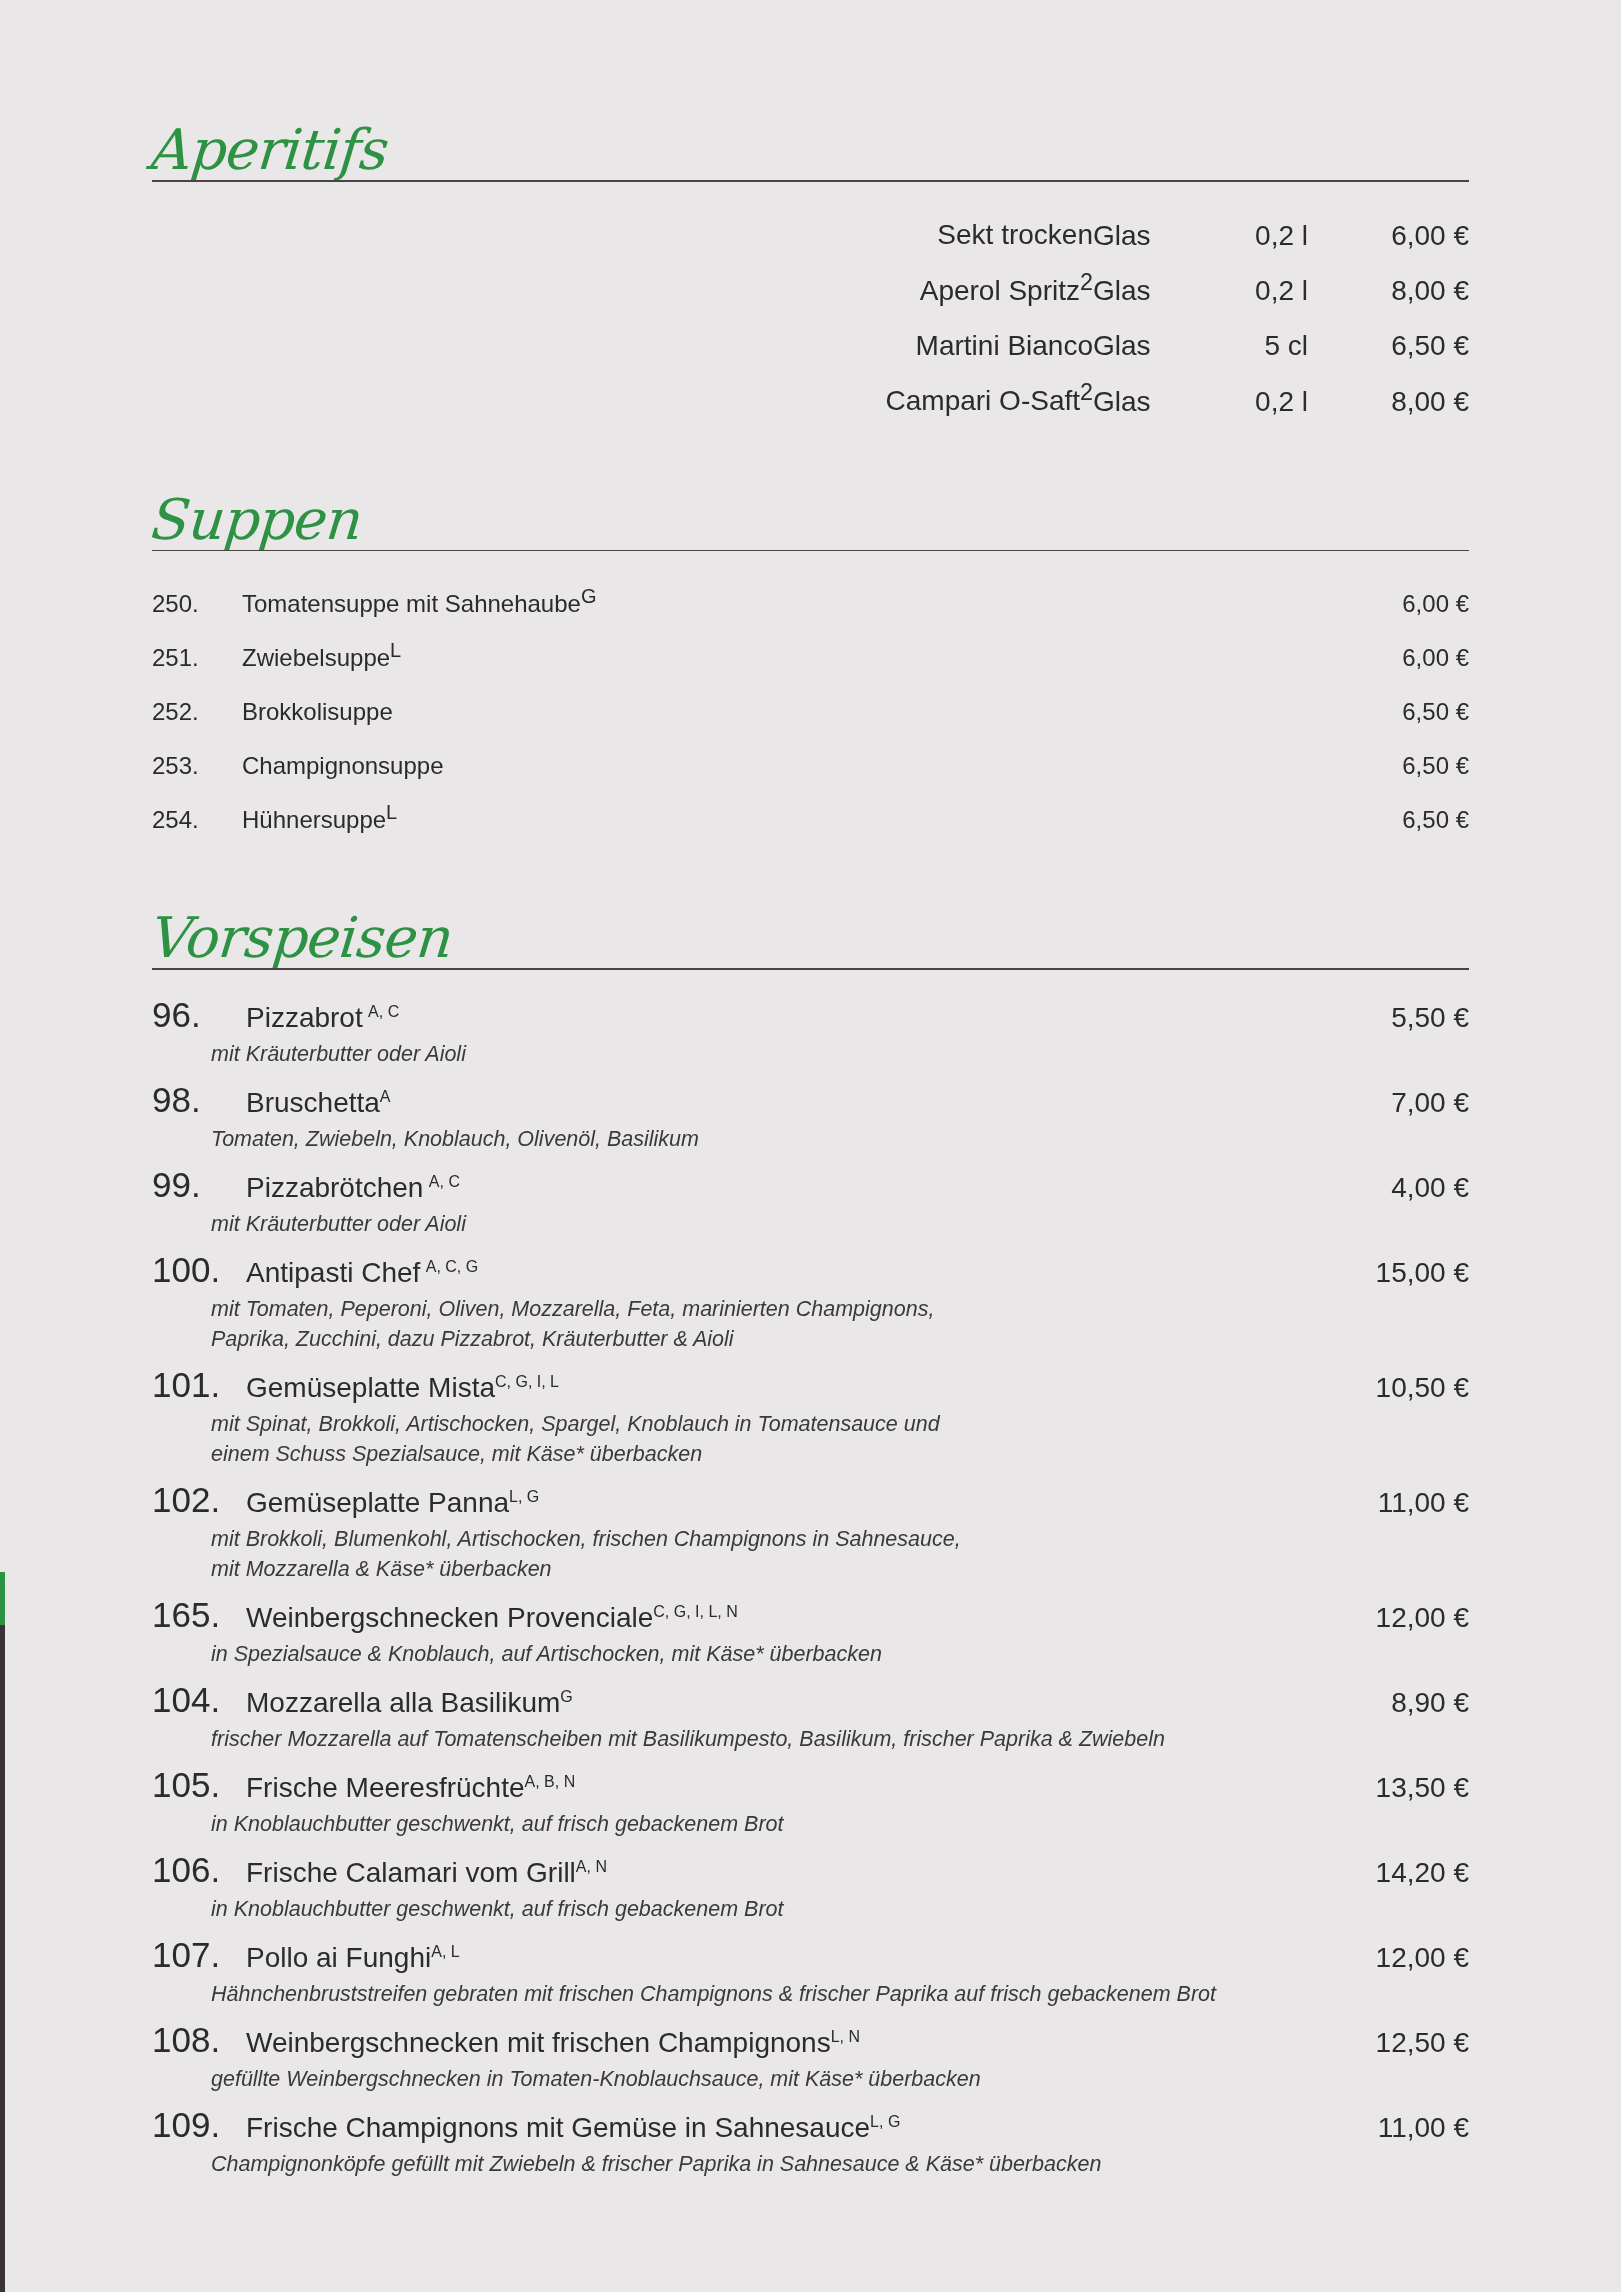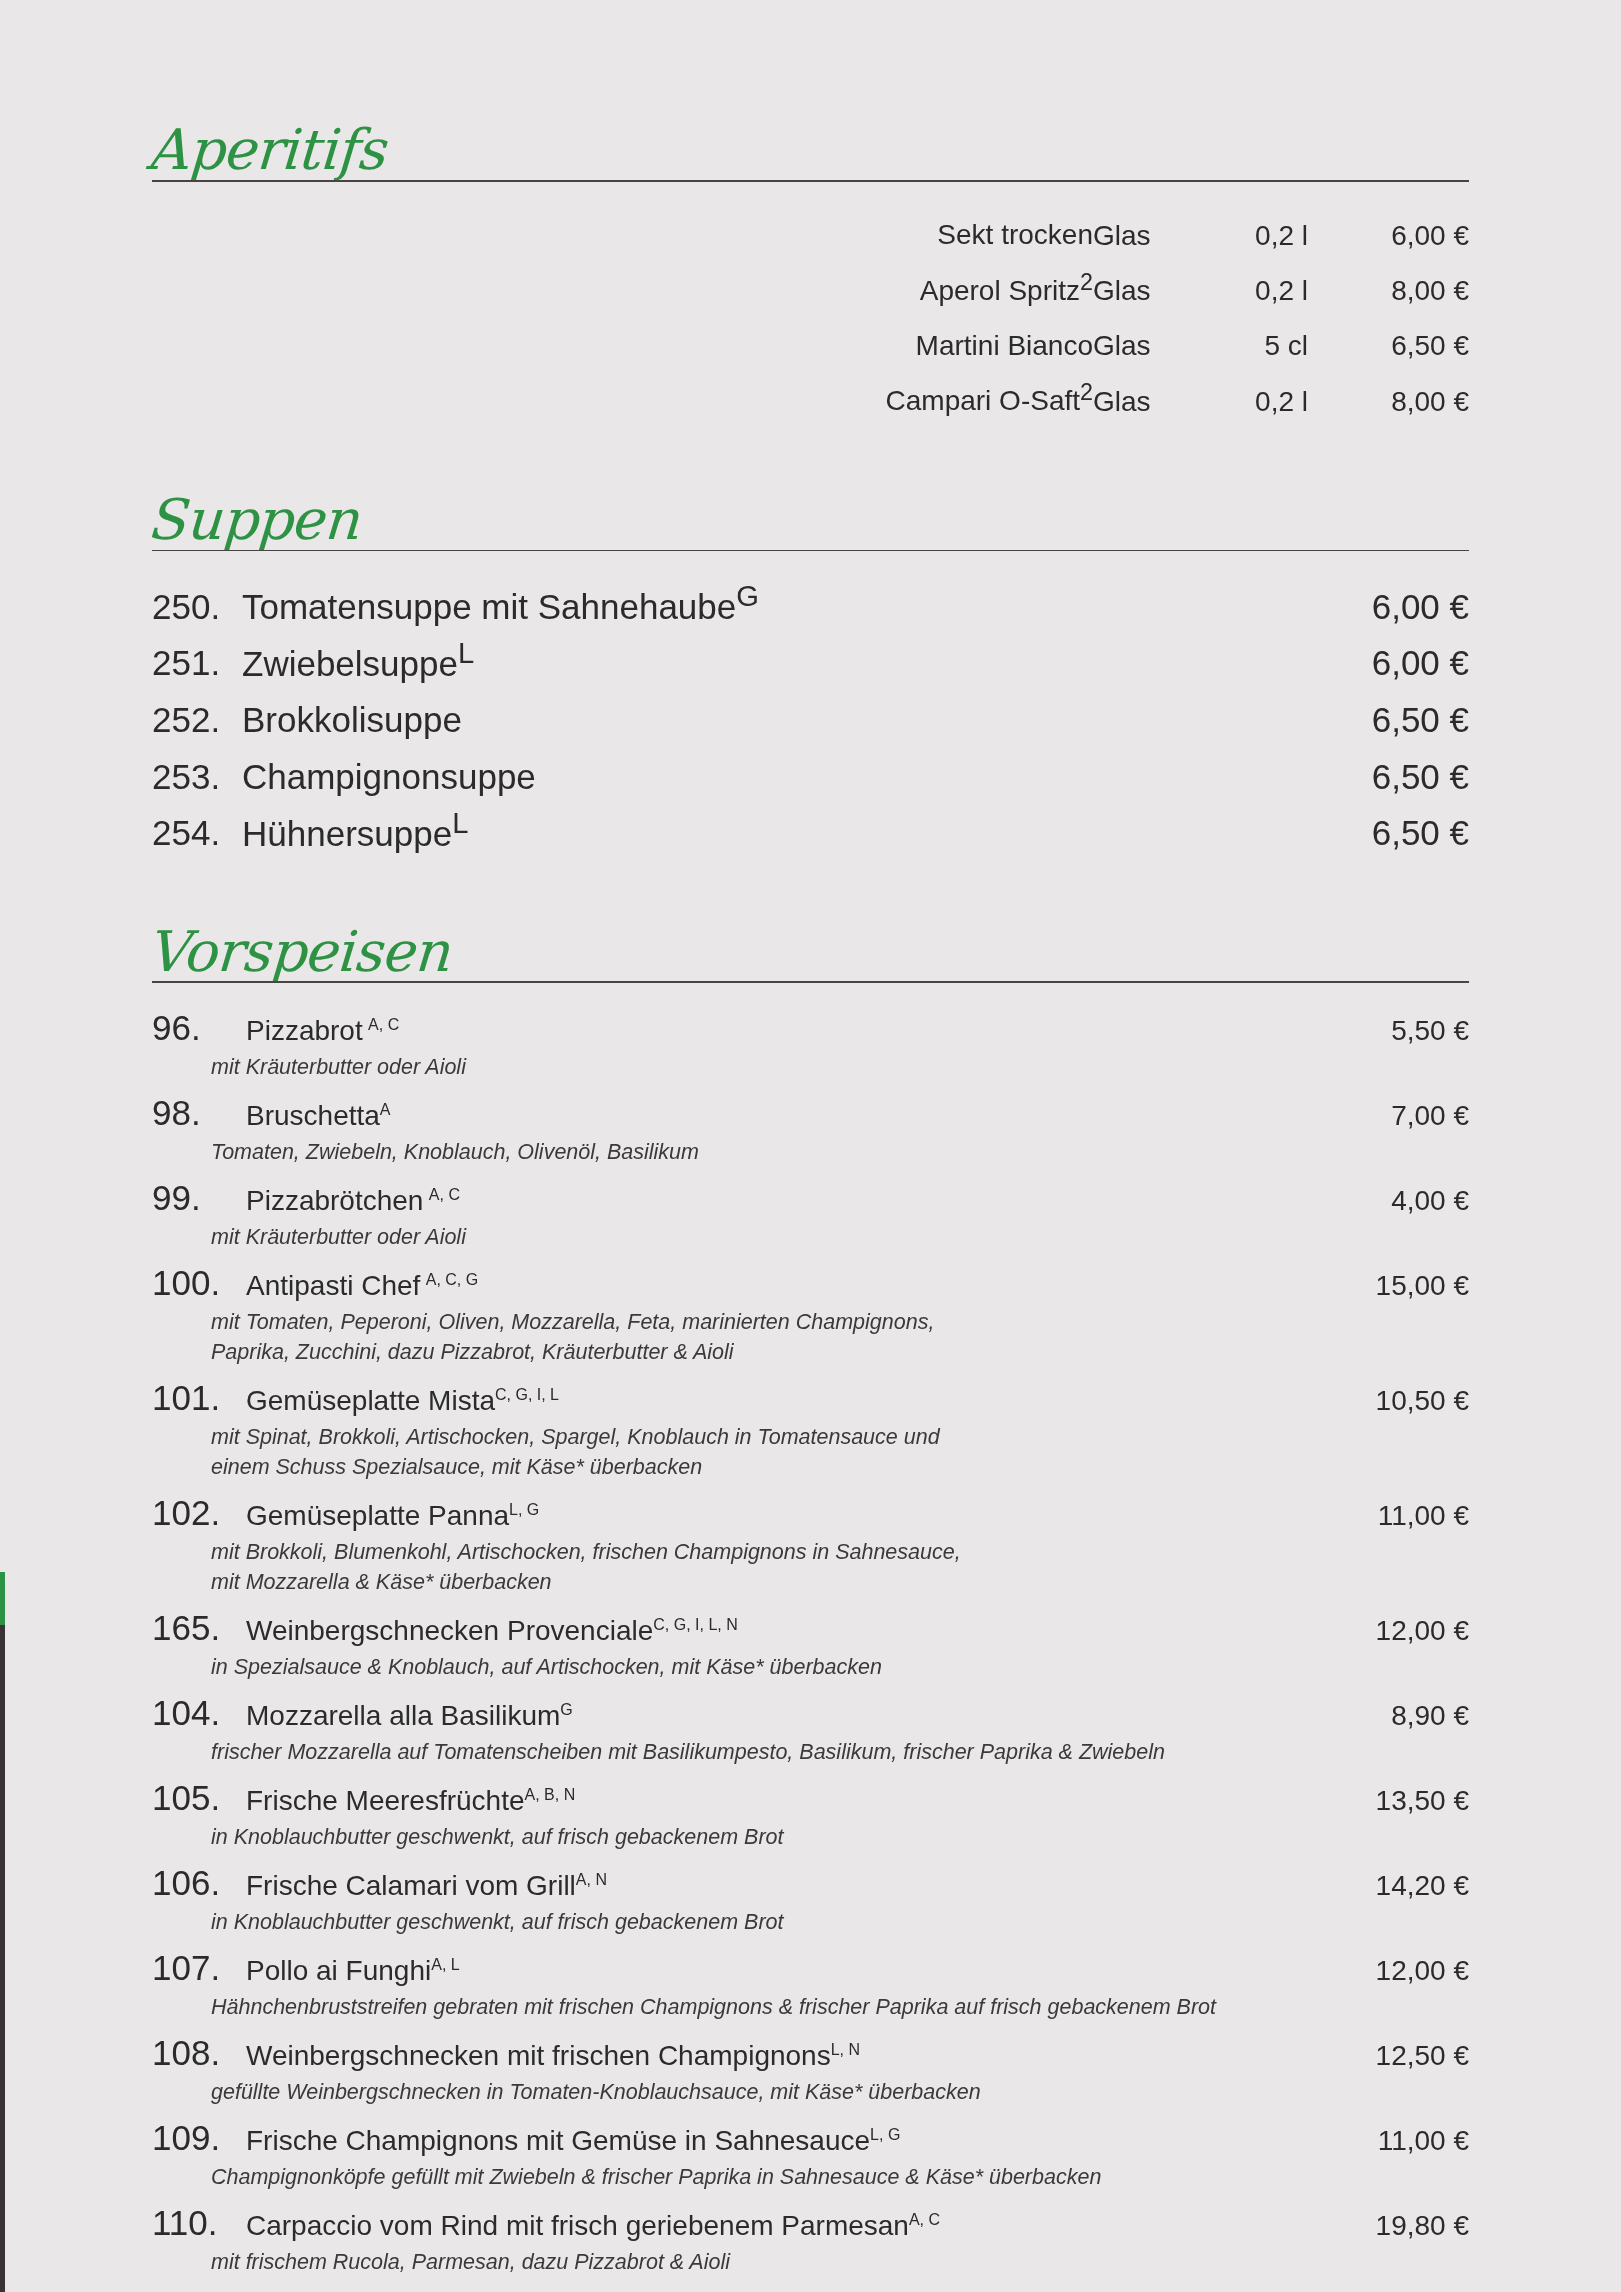--- a/index.html
+++ b/index.html
@@ -97,21 +97,21 @@
   .row .vol {
     flex: 0 0 99px;
     text-align: right;
     padding-right: 9px;
   }
   .row .price {
     flex: 0 0 152px;
     text-align: right;
   }
   .drinks .row .name { padding-left: 0; text-align: right; }
-  .soups .row { font-size: 35px; }
+  .soups .row { font-size: 24px; }
   .soups .row .name { padding-left: 0; }
 
   
   .dishes { margin-top: 16px; }
   .dish {
     position: relative;
     margin-bottom: 9px;
   }
   .dish-line {
     display: flex;
@@ -351,26 +351,18 @@
             <div class="dish-desc">gefüllte Weinbergschnecken in Tomaten-Knoblauchsauce, mit Käse* überbacken</div>
           </div>
           <div class="dish">
             <div class="dish-line">
               <div class="dish-num">109.</div>
               <div class="dish-title"><span>Frische Champignons mit Gemüse in Sahnesauce</span><sup>L, G</sup></div>
               <div class="dish-price">11,00 €</div>
             </div>
             <div class="dish-desc">Champignonköpfe gefüllt mit Zwiebeln &amp; frischer Paprika in Sahnesauce &amp; Käse* überbacken</div>
           </div>
-          <div class="dish">
-            <div class="dish-line">
-              <div class="dish-num">110.</div>
-              <div class="dish-title"><span>Carpaccio vom Rind mit frisch geriebenem Parmesan</span><sup>A, C</sup></div>
-              <div class="dish-price">19,80 €</div>
-            </div>
-            <div class="dish-desc">mit frischem Rucola, Parmesan, dazu Pizzabrot &amp; Aioli</div>
-          </div>
         </div>
     </div>
 
   </div>
 </div>
 
 
 </body></html>

